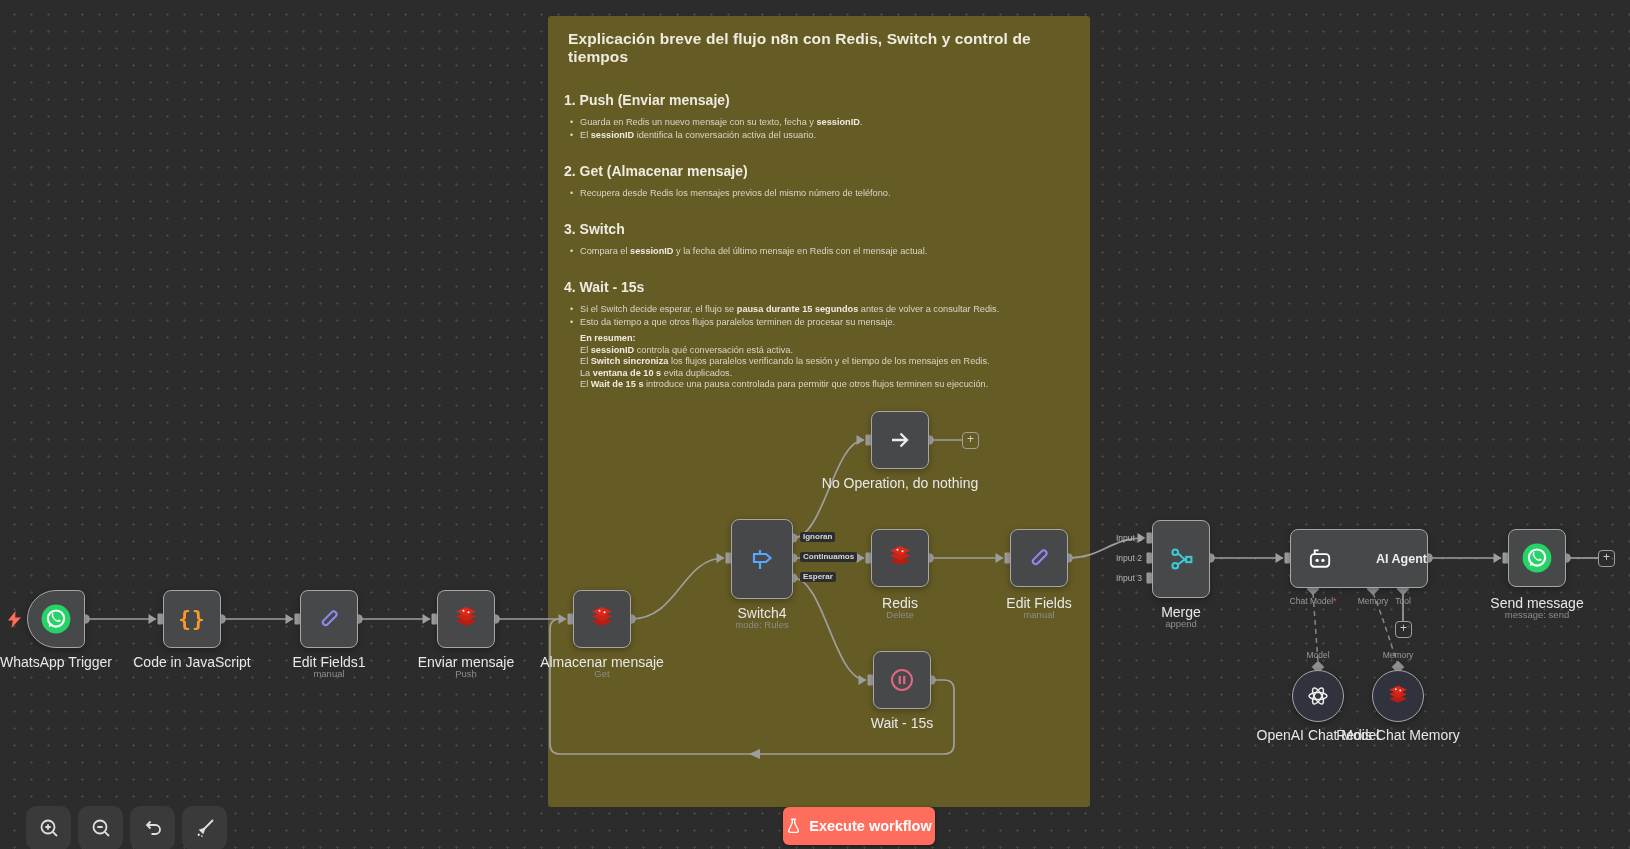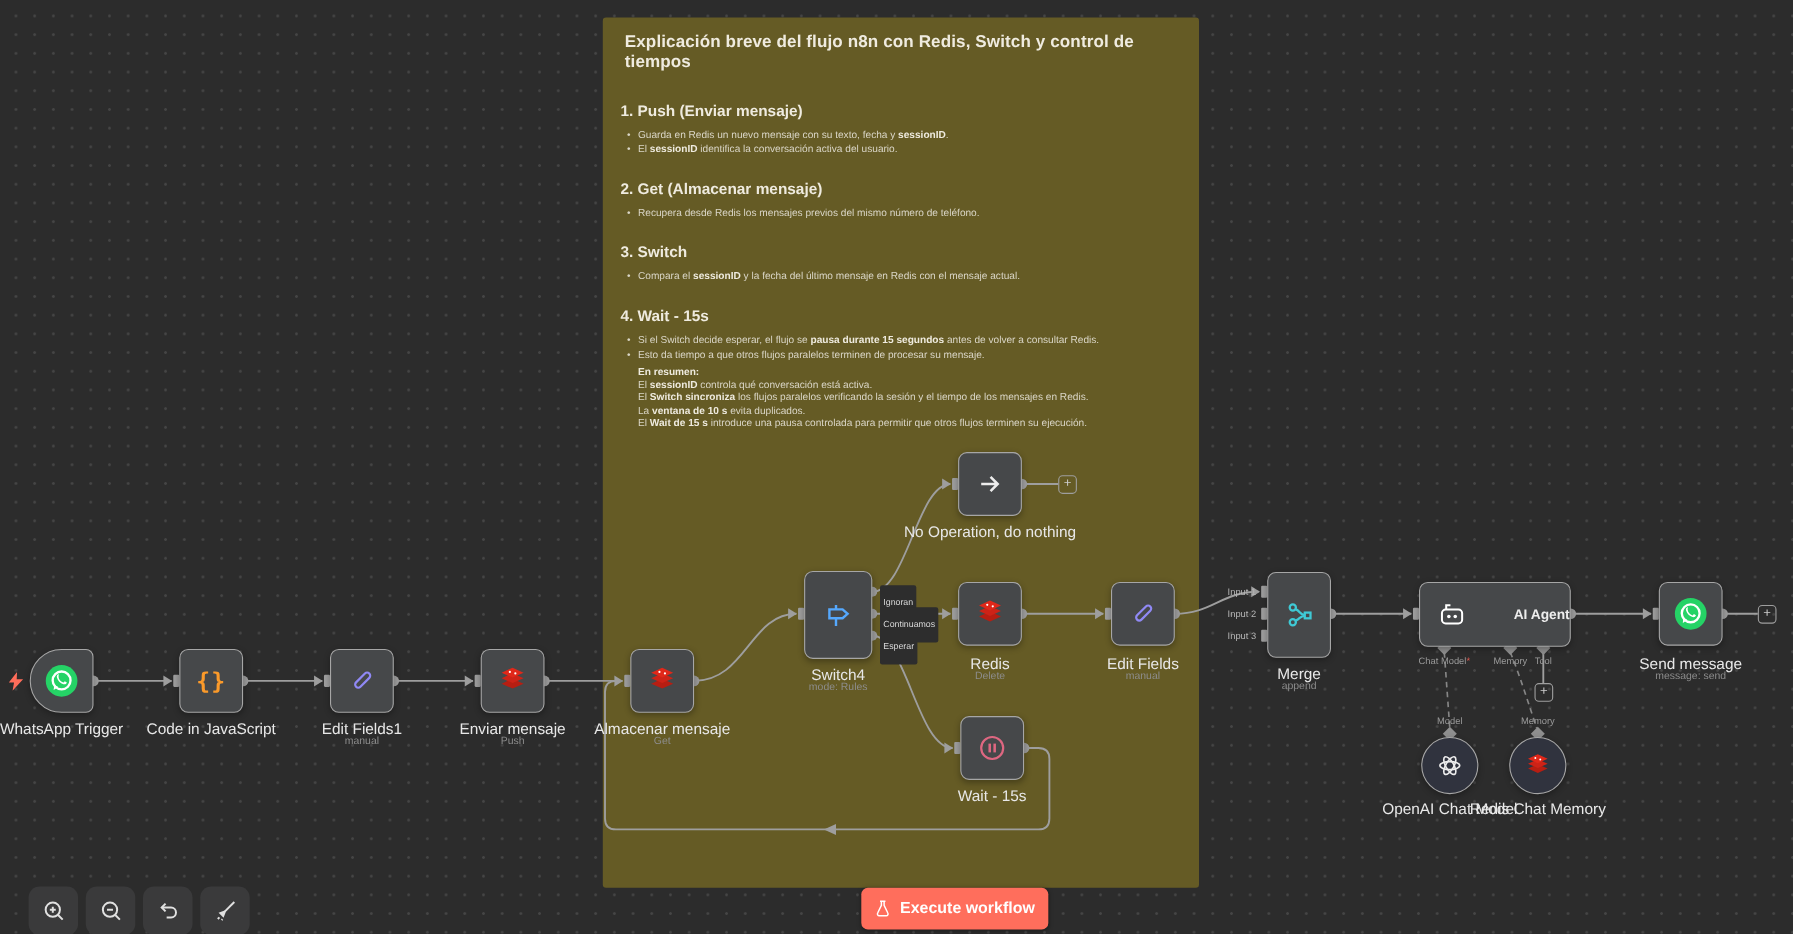--- a/index.html
+++ b/index.html
@@ -34,31 +34,31 @@
   .node.trigger{border-radius:34px 8px 8px 34px;}
   .node.tall{height:80px;}
   .node.wide{width:138px;height:59px;justify-content:flex-start;padding-left:16px;gap:11px;}
   .node.circ{width:52px;height:52px;border-radius:50%;background:#30333e;}
   .nlabel{position:absolute;transform:translateX(-50%);font-size:14px;font-weight:400;
     color:#e8e8e8;white-space:nowrap;z-index:3;text-align:center;}
   .nsub{position:absolute;transform:translateX(-50%);font-size:9.5px;color:#8d8d8d;
     white-space:nowrap;z-index:3;}
   .agent-title{font-size:12.5px;font-weight:700;color:#ededed;white-space:nowrap;margin-left:32px;}
   .badge{position:absolute;font-size:8px;line-height:10px;color:#d8d8d8;background:#2d2d2d;
-    padding:11px 3px;border-radius:2px;z-index:3;white-space:nowrap;}
+    padding:0 3px;border-radius:2px;z-index:3;white-space:nowrap;font-weight:bold;}
   .inlabel{position:absolute;transform:translateX(-100%);font-size:8.5px;color:#b5b5b5;z-index:3;white-space:nowrap;}
   .portlabel{position:absolute;transform:translateX(-50%);font-size:8.5px;color:#9a9a9a;z-index:3;white-space:nowrap;}
   .portlabel .req{color:#e4584f;}
   .plus{position:absolute;width:17px;height:17px;border:1.7px solid #9e9e9e;border-radius:4px;
     box-sizing:border-box;color:#cdcdcd;font-size:12px;line-height:12px;text-align:center;
     z-index:3;cursor:pointer;}
   .bolt{position:absolute;left:8px;top:611px;z-index:3;}
   .code-glyph{color:#fb9a2a;font-size:21px;font-weight:700;font-family:"DejaVu Sans Mono",monospace;letter-spacing:1px;}
   
-  .execute{position:absolute;left:783px;top:807px;width:170px;height:38px;background:#ff6e5c;
+  .execute{position:absolute;left:783px;top:807px;width:152px;height:38px;background:#ff6e5c;
     border-radius:6px;display:flex;align-items:center;justify-content:center;gap:8px;color:#fff;
     font-size:14.5px;font-weight:700;z-index:5;box-shadow:0 1px 4px rgba(0,0,0,.35);cursor:pointer;}
   
   .ctrl{position:absolute;top:806px;width:45px;height:44px;background:#3a3a3b;border-radius:10px;
     display:flex;align-items:center;justify-content:center;z-index:5;cursor:pointer;}
   .ctrl svg{stroke:#e0e0e0;}
 </style>
 </head>
 <body>
 

